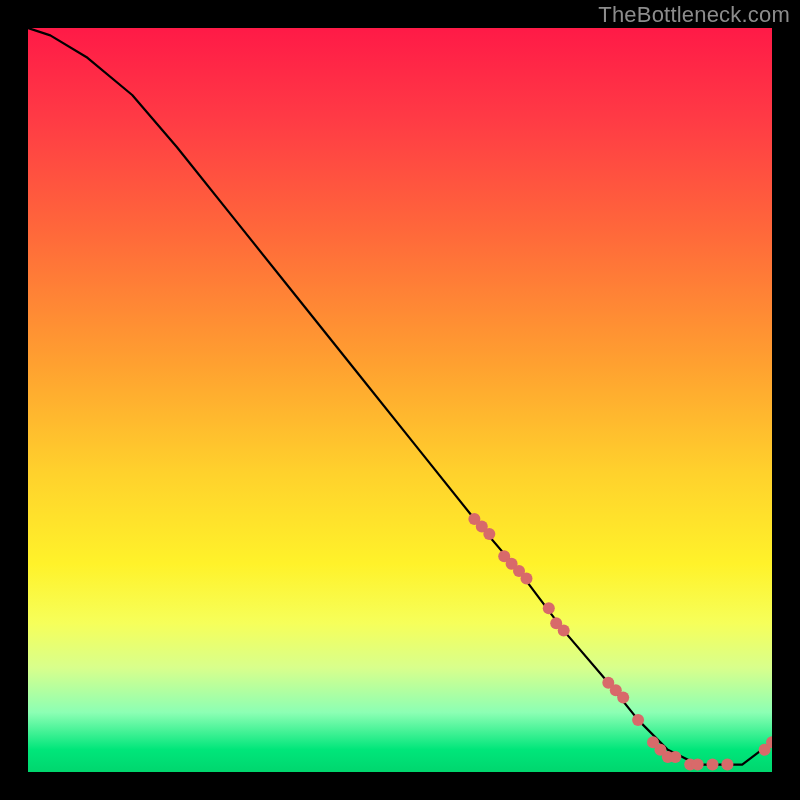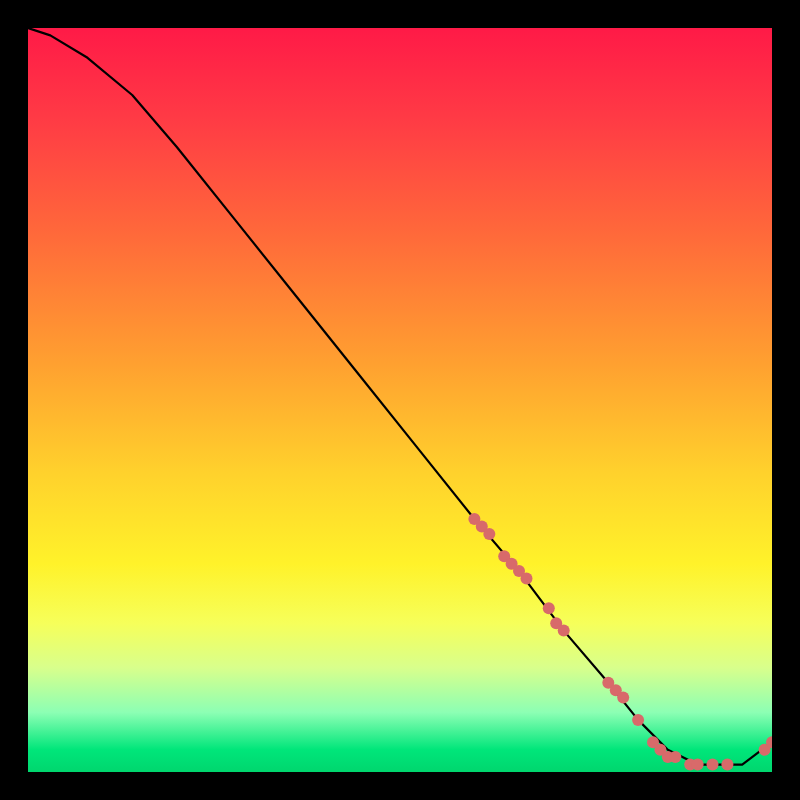--- a/index.html
+++ b/index.html
@@ -54,20 +54,21 @@
     width: 744px;
     height: 744px;
     z-index: 10;
     pointer-events: none;
   }
 </style>
 </head>
 <body>
 
 <div class="frame">
+  <div class="watermark">TheBottleneck.com</div>
   <div class="plot"></div>
   <svg class="overlay" viewBox="0 0 744 744" preserveAspectRatio="none">
     <path id="curve-path" fill="none" stroke="#000000" stroke-width="2.2" stroke-linejoin="round" stroke-linecap="round" d="M0.0 0.0 L22.3 7.4 L59.5 29.8 L104.2 67.0 L148.8 119.0 L208.3 193.4 L267.8 267.8 L327.4 342.2 L386.9 416.6 L446.4 491.0 L491.0 543.1 L535.7 602.6 L580.3 654.7 L610.1 691.9 L639.8 721.7 L669.6 736.6 L714.2 736.6 L744.0 714.2"></path>
     <g id="points-group">
         <circle cx="446.4" cy="491.0" r="6" fill="#d86a6a"></circle>
         <circle cx="453.8" cy="498.5" r="6" fill="#d86a6a"></circle>
         <circle cx="461.3" cy="505.9" r="6" fill="#d86a6a"></circle>
         <circle cx="476.2" cy="528.2" r="6" fill="#d86a6a"></circle>
         <circle cx="483.6" cy="535.7" r="6" fill="#d86a6a"></circle>
         <circle cx="491.0" cy="543.1" r="6" fill="#d86a6a"></circle>

